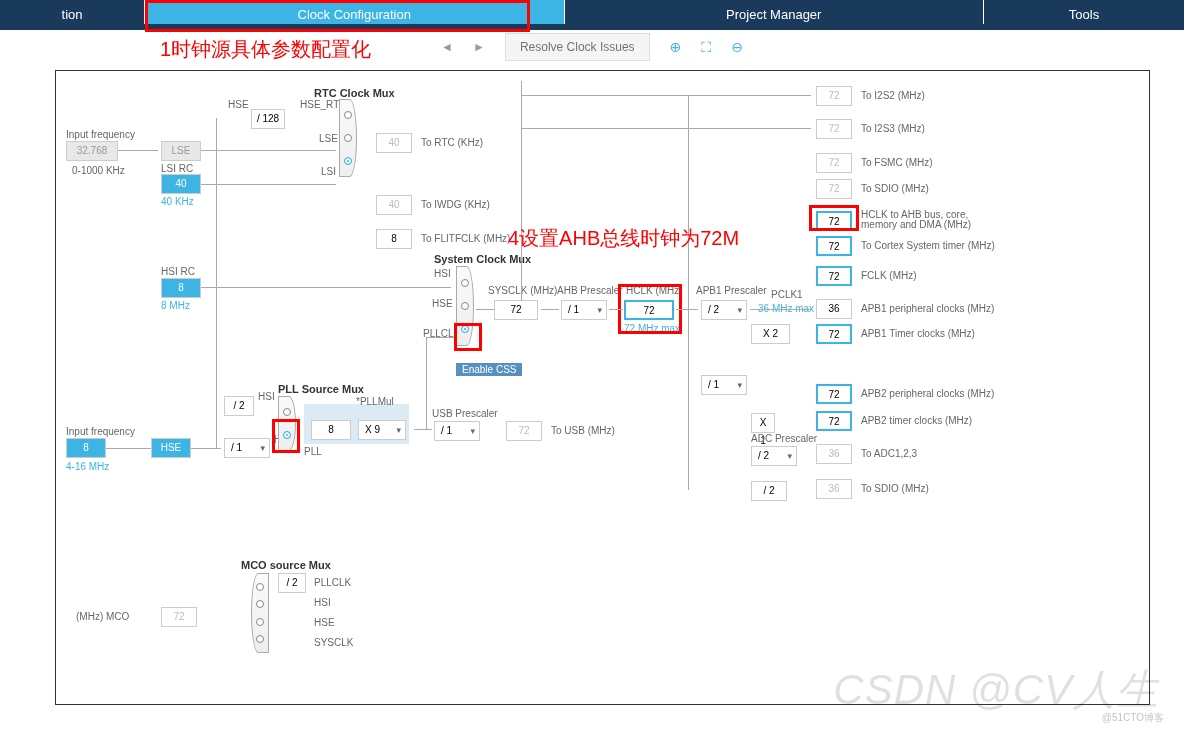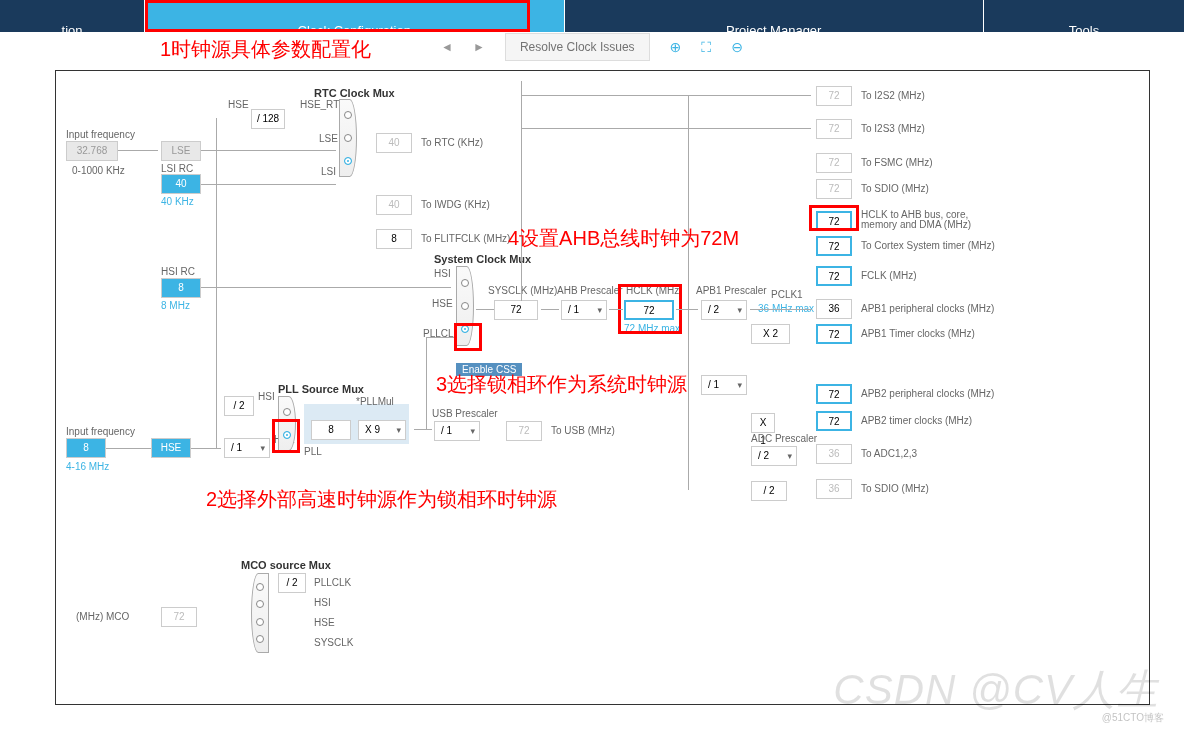--- a/index.html
+++ b/index.html
@@ -1,19 +1,19 @@
 <!DOCTYPE html>
 <html><head>
 <meta charset="utf-8">
 <style>
 * { box-sizing: border-box; margin: 0; padding: 0; font-family: Arial, sans-serif; }
 body { width: 1184px; height: 733px; background: #fff; position: relative; overflow: hidden; }
 
 .top-tabs { display: flex; height: 30px; background: #1a3a5c; color: #fff; font-size: 13px; }
-.tab { height: 24px; padding: 16px 20px; line-height: 30px; text-align: center; }
+.tab { height: 24px; padding: 0 20px; line-height: 30px; text-align: center; }
 .tab1 { width: 145px; background: #1a3a5c; border-right: 1px solid #fff; }
 .tab2 { flex: 1; background: #3cb4e4; color: #fff; }
 .tab3 { flex: 1; background: #1a3a5c; border-left: 1px solid #fff; border-right: 1px solid #fff; }
 .tab4 { width: 200px; background: #1a3a5c; }
 
 .red-box-tab { position: absolute; left: 145px; top: 0; width: 385px; height: 32px; border: 3px solid red; pointer-events: none; }
 
 .toolbar { height: 34px; display: flex; align-items: center; justify-content: center; gap: 20px; font-size: 12px; color: #999; }
 .toolbar-btn { background: #f5f5f5; padding: 6px 14px; border: 1px solid #ddd; color: #737373; }
 .tb-icon { color: #3cb4e4; font-size: 14px; }
@@ -210,22 +210,20 @@
 <div class="lbl" style="left:258px; top:546px">HSE</div>
 <div class="lbl" style="left:258px; top:566px">SYSCLK</div>
 <div class="val-box disabled" style="left:105px; top:536px; width:36px">72</div>
 <div class="lbl" style="left:20px; top:540px">(MHz) MCO</div>
 
 <div class="red-box" style="left:216px; top:348px; width:28px; height:34px"></div>
 <div class="red-box" style="left:398px; top:252px; width:28px; height:28px"></div>
 <div class="red-box" style="left:562px; top:213px; width:64px; height:50px"></div>
 <div class="red-box" style="left:753px; top:134px; width:50px; height:26px"></div>
 
-<div class="red-text" style="left:380px; top:300px">3选择锁相环作为系统时钟源</div>
-<div class="red-text" style="left:150px; top:415px">2选择外部高速时钟源作为锁相环时钟源</div>
 
 <div class="line-h" style="left:62px; top:79px; width:40px"></div>
 <div class="line-h" style="left:145px; top:79px; width:135px"></div>
 <div class="line-h" style="left:145px; top:113px; width:135px"></div>
 <div class="line-h" style="left:145px; top:216px; width:250px"></div>
 <div class="line-h" style="left:135px; top:377px; width:30px"></div>
 <div class="line-h" style="left:50px; top:377px; width:45px"></div>
 <div class="line-v" style="left:160px; top:47px; height:330px"></div>
 <div class="line-h" style="left:358px; top:358px; width:18px"></div>
 <div class="line-v" style="left:370px; top:266px; height:92px"></div>

